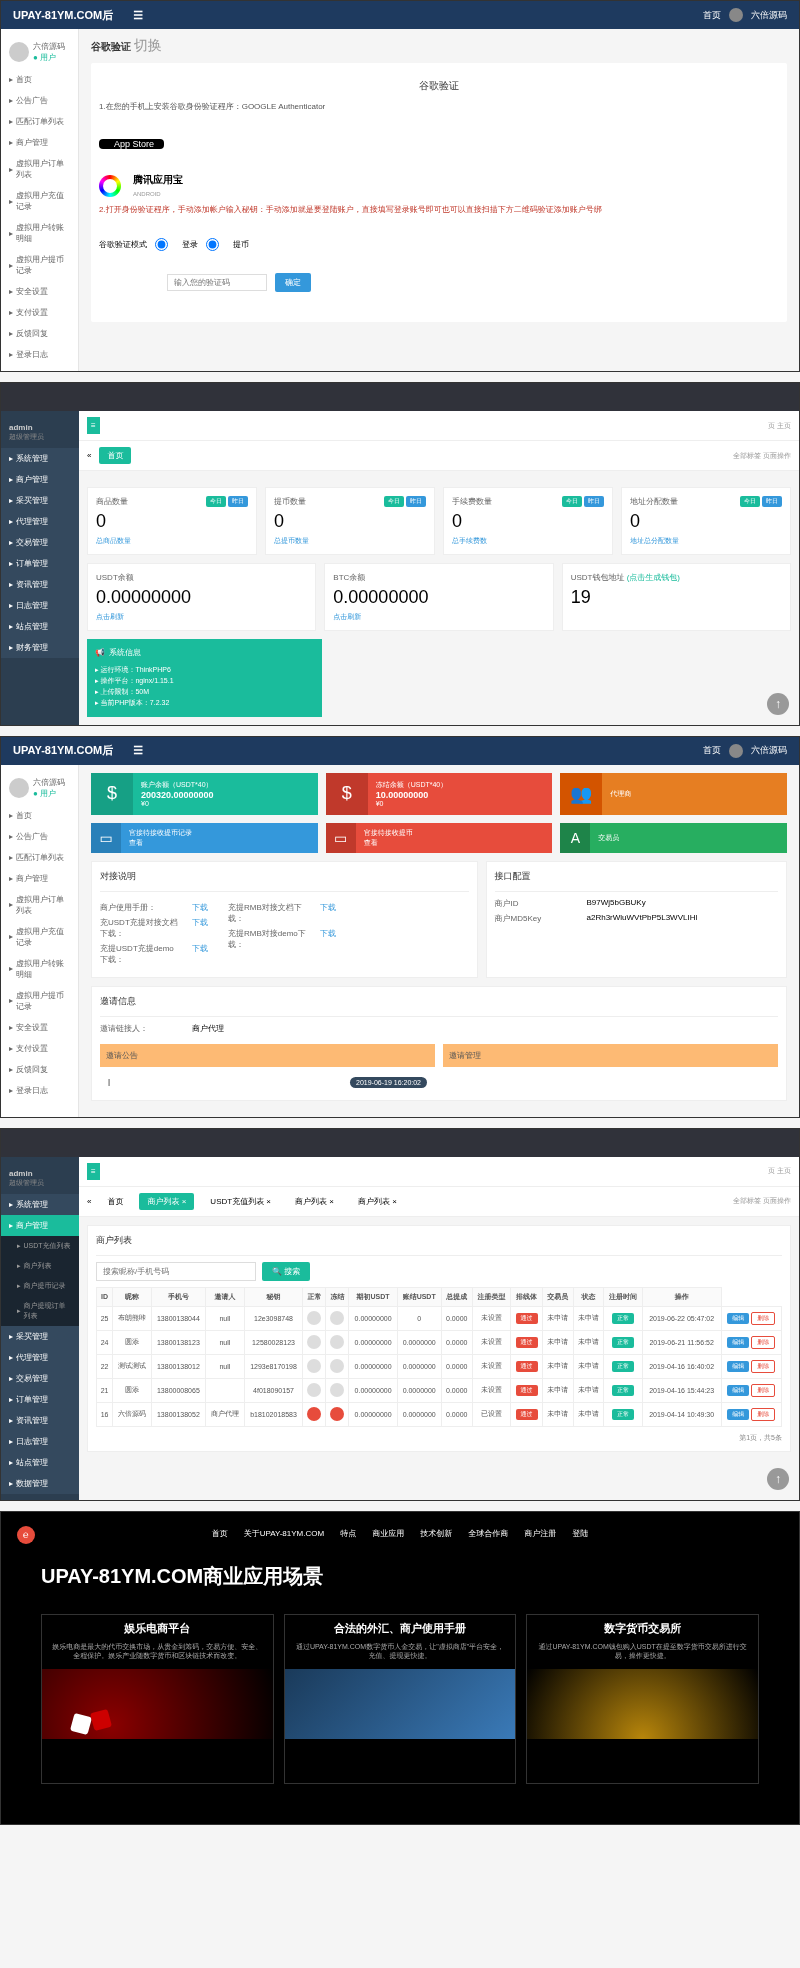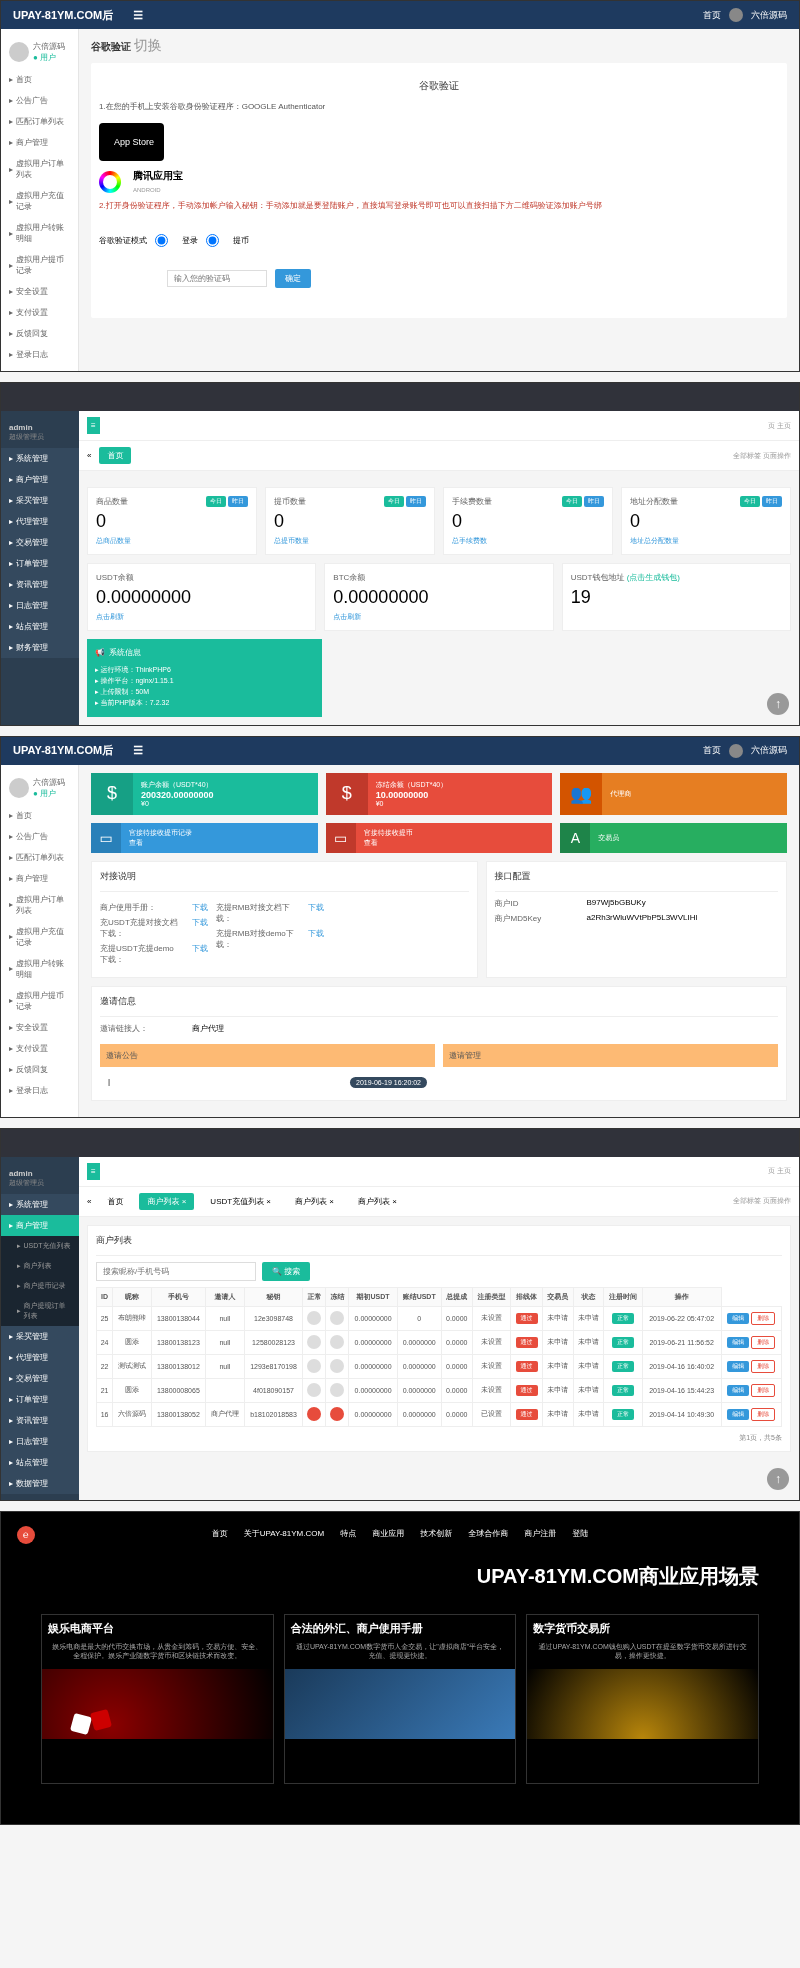--- a/index.html
+++ b/index.html
@@ -18,21 +18,21 @@
 .side-item{padding:5px 8px;font-size:8px;color:#666;cursor:pointer;display:flex;align-items:center;gap:3px}
 .side-item.sub{padding-left:16px;background:#1a2530;color:#999;font-size:7px}
 .side-item.act{background:#1abc9c;color:#fff}
 .sd{background:#34495e;color:#fff}
 .main{flex:1;padding:8px 12px;background:#f5f5f5}
 .main-w{background:#fff;padding:8px;border-radius:2px}
 .crumb{font-size:10px;color:#333;margin-bottom:8px}
 .crumb .sm{font-size:14px;color:#999}
 .h1{font-size:10px;color:#333;margin:8px 0;text-align:center}
 .txt{font-size:8px;color:#555;margin:6px 0;line-height:1.5}
-.appbadge{display:inline-flex;align-items:center;gap:5px;background:#000;color:#fff;padding:14px 10px;border-radius:4px;font-size:9px;margin:4px 0}
+.appbadge{display:inline-flex;align-items:center;gap:5px;background:#000;color:#fff;padding:0 10px;border-radius:4px;font-size:9px;margin:20px 0}
 .tencent{display:flex;align-items:center;gap:12px;font-size:10px;margin:4px 0}
 .tc-ico{width:22px;height:22px;border-radius:50%;background:conic-gradient(#f00,#ff0,#0f0,#0ff,#00f,#f0f,#f00);display:flex;align-items:center;justify-content:center}
 .tc-ico::after{content:"";width:14px;height:14px;border-radius:50%;background:#fff}
 .frm{display:flex;align-items:center;gap:8px;margin:22px 0;font-size:8px}
 .inp{border:1px solid #ddd;padding:3px 6px;font-size:8px;width:100px}
 .btn-b{background:#3498db;color:#fff;border:none;padding:4px 10px;font-size:8px;cursor:pointer;border-radius:2px}
 .btn-g{background:#1abc9c;color:#fff;border:none;padding:4px 10px;font-size:8px;cursor:pointer;border-radius:2px}
 .radio{display:inline-flex;align-items:center;gap:14px}
 
 .tabbar{background:#fff;border-bottom:1px solid #eee;padding:6px 8px;display:flex;align-items:center;gap:8px;font-size:8px}
@@ -81,25 +81,25 @@
 .b-red{background:#e74c3c}.b-grn{background:#1abc9c}.b-blu{background:#3498db}.b-whtr{background:#fff;color:#e74c3c;border:1px solid #e74c3c}
 .circ{width:14px;height:14px;border-radius:50%;background:#ddd;display:inline-block}
 .circ.r{background:#e74c3c;color:#fff;font-size:8px;line-height:14px}
 .search-row{display:flex;gap:6px;margin:6px 0}
 
 
 .mkt{background:#000;color:#fff;padding:16px 40px 40px;position:relative;overflow:hidden}
 .mkt-nav{display:flex;justify-content:center;gap:16px;font-size:8px;margin-bottom:24px}
 .mkt-nav span{cursor:pointer}
 .mkt-logo{position:absolute;left:16px;top:14px;width:18px;height:18px;border-radius:50%;background:#e74c3c;color:#fff;display:flex;align-items:center;justify-content:center;font-size:10px}
-.mkt-h{text-align:right;font-size:20px;font-weight:bold;margin:16px 0 24px}
+.mkt-h{text-align:left;font-size:20px;font-weight:bold;margin:16px 0 24px}
 .mkt-cols{display:flex;gap:10px}
 .mkt-col{flex:1;border:1px solid #333;padding:0;display:flex;flex-direction:column;min-height:170px}
 .mkt-col-img{height:70px;position:relative;overflow:hidden}
-.mkt-col-title{font-size:11px;font-weight:bold;padding:6px;position:relative;z-index:2}
+.mkt-col-title{font-size:11px;font-weight:bold;text-align:center;padding:6px;position:relative;z-index:2}
 .mkt-col-txt{font-size:7px;color:#aaa;text-align:center;padding:0 8px 8px;line-height:1.4;position:relative;z-index:2}
 .img1{background:radial-gradient(circle at 30% 80%,#8b0000,#000)}
 .img2{background:linear-gradient(135deg,#1a3a5a,#3a7ab8)}
 .img3{background:radial-gradient(circle at 50% 100%,#b8860b,#000)}
 .dice{position:absolute;bottom:6px;left:30px;width:18px;height:18px;background:#fff;border-radius:3px;transform:rotate(15deg)}
 .dice.r{background:#c00;left:50px;bottom:10px;transform:rotate(-15deg)}
 </style>
 </head>
 <body>
 
@@ -362,21 +362,21 @@
           <div class="tile t-dgr sm">
             <div class="tile-ico">A</div>
             <div class="tile-txt">
               <div style="font-size:7px">交易员</div>
             </div>
           </div>
         </div>
       <div style="display:flex;gap:8px">
         <div class="panel" style="flex:1.3">
           <div class="panel-h">对接说明</div>
-          <div style="display:flex;gap:8px">
+          <div style="display:flex;gap:20px">
             <div id="p1rows">
                 <div class="row">
                   <span class="lbl">商户使用手册：</span>
                   <span class="lnk">下载</span>
                 </div>
                 <div class="row">
                   <span class="lbl">充USDT充提对接文档下载：</span>
                   <span class="lnk">下载</span>
                 </div>
                 <div class="row">

